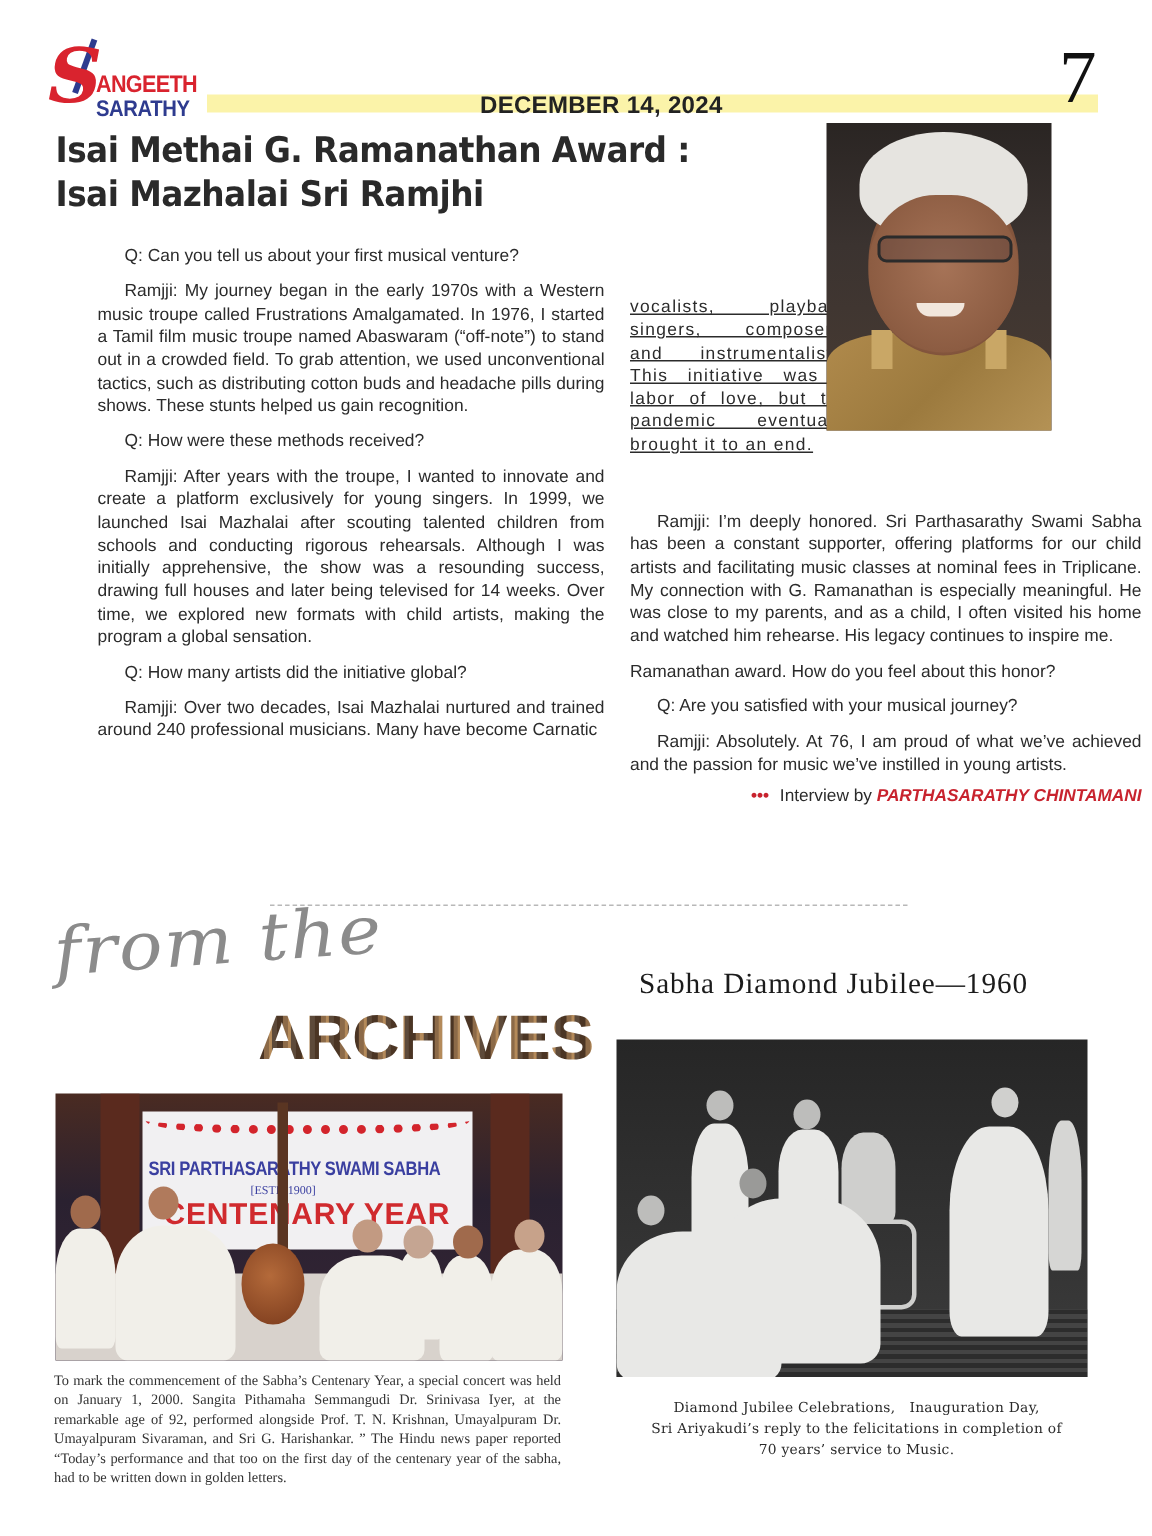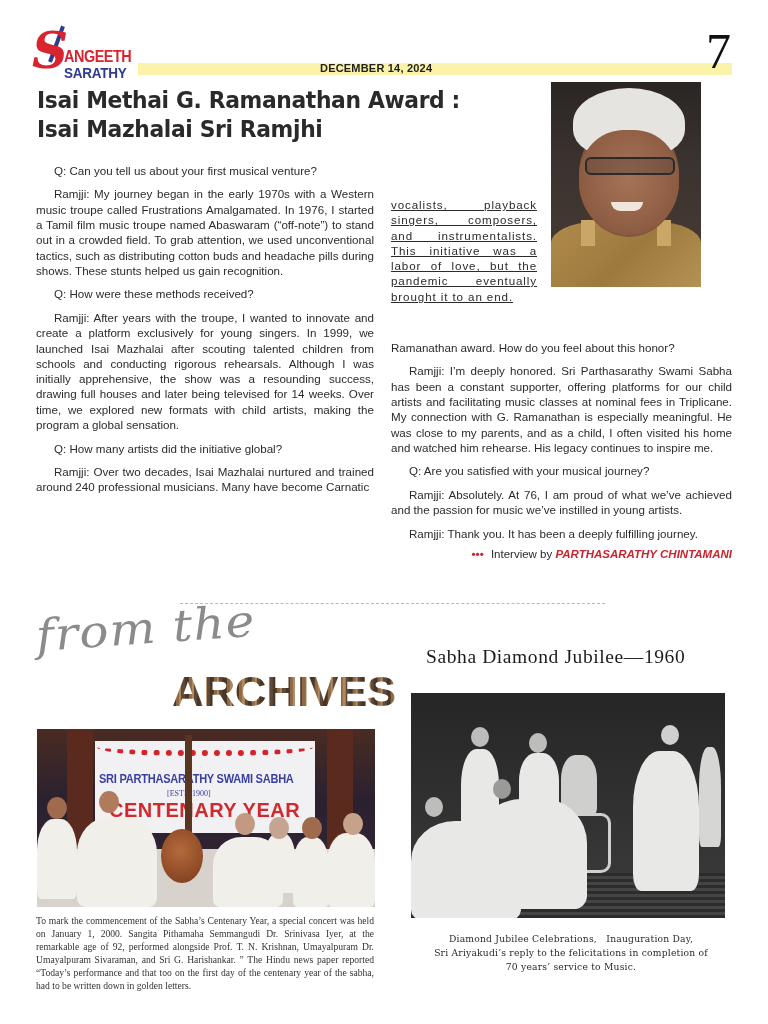--- a/index.html
+++ b/index.html
@@ -7,28 +7,28 @@
   body { position: relative; font-family: "Liberation Sans", sans-serif; color: #2a2a2a; }
 
   
   .masthead { position: absolute; left: 0; top: 0; width: 768px; height: 82px; }
   .logo { position: absolute; left: 28px; top: 24px; width: 110px; height: 56px; }
   .logo-s { position: absolute; left: 4px; top: 2px; font-family: "DejaVu Serif", serif; font-size: 50px; font-weight: bold; color: #d9232e; font-style: italic; line-height: 50px; }
   .logo-pen { position: absolute; left: 20px; top: 0; width: 4px; height: 38px; background: #2e3b8f; transform: rotate(20deg); transform-origin: bottom; }
   .logo-top { position: absolute; left: 36px; top: 24px; font-family: "Liberation Sans", sans-serif; font-weight: bold; font-size: 16px; color: #d9232e; letter-spacing: -0.5px; transform: scaleX(0.9); transform-origin: left; }
   .logo-bottom { position: absolute; left: 36px; top: 40px; font-family: "Liberation Sans", sans-serif; font-weight: bold; font-size: 15px; color: #2e3b8f; letter-spacing: -0.3px; transform: scaleX(0.9); transform-origin: left; }
   .date-band { position: absolute; left: 138px; top: 63px; width: 594px; height: 12px; background: #fbf3a9; }
-  .date-text { position: absolute; left: 320px; top: 62px; font-size: 11px; font-weight: bold; color: #222; letter-spacing: 0.2px; }
+  .date-text { position: absolute; left: 320px; top: 62px; font-size: 16px; font-weight: bold; color: #222; letter-spacing: 0.2px; }
   .page-num { position: absolute; left: 706px; top: 26px; font-family: "Liberation Serif", serif; font-size: 50px; color: #111; line-height: 50px; }
 
   
   .headline { position: absolute; left: 37px; top: 86px; font-family: "DejaVu Sans", sans-serif; font-size: 23.5px; line-height: 29px; color: #2a2a2a; letter-spacing: -0.4px; transform: scaleX(0.93); transform-origin: left; white-space: nowrap; }
 
   
-  .article { font-size: 11.6px; line-height: 15.3px; color: #2b2b2b; }
+  .article { font-size: 11.6px; line-height: 15.3px; color: #2b2b2b; margin-left: 29px; }
   .col-left { position: absolute; left: 36px; top: 163px; width: 338px; }
   .col-right-narrow { position: absolute; left: 391px; top: 197px; width: 146px; text-decoration: underline; }
   .col-right { position: absolute; left: 391px; top: 340px; width: 341px; }
   .article p { text-align: justify; text-indent: 18px; margin-bottom: 8.2px; }
   .article p.q { }
   .narrow p { letter-spacing: 0.9px; }
   .credit { text-align: right; font-size: 11.5px; margin-top: -2px; }
   .credit .dots { color: #c8232e; font-weight: bold; margin-right: 4px; }
   .credit .author { color: #c8232e; font-weight: bold; font-style: italic; }
 
@@ -111,25 +111,24 @@
   <div class="shirt"></div>
   <div class="collar"></div>
   <div class="face"></div>
   <div class="hair"></div>
   <div class="face" style="top:48px;height:105px;background:radial-gradient(ellipse at 50% 45%, #a67357 0%, #8c5c42 70%, #6e4634 100%)"></div>
   <div class="glasses"></div>
   <div class="smile"></div>
 </div>
 
 <div class="article col-right">
+  <p>Ramjji: I’m deeply honored. Sri Parthasarathy Swami Sabha has been a constant supporter, offering platforms for our child artists and facilitating music classes at nominal fees in Triplicane. My connection with G. Ramanathan is especially meaningful. He was close to my parents, and as a child, I often visited his home and watched him rehearse. His legacy continues to inspire me.</p>
   <p style="text-indent:0">Ramanathan award. How do you feel about this honor?</p>
-  <p>Ramjji: I’m deeply honored. Sri Parthasarathy Swami Sabha has been a constant supporter, offering platforms for our child artists and facilitating music classes at nominal fees in Triplicane. My connection with G. Ramanathan is especially meaningful. He was close to my parents, and as a child, I often visited his home and watched him rehearse. His legacy continues to inspire me.</p>
   <p class="q">Q: Are you satisfied with your musical journey?</p>
   <p>Ramjji: Absolutely. At 76, I am proud of what we’ve achieved and the passion for music we’ve instilled in young artists.</p>
-  <p>Ramjji: Thank you. It has been a deeply fulfilling journey.</p>
   <div class="credit">
     <span class="dots">•••</span>
     <span>Interview by</span>
     <span class="author">PARTHASARATHY CHINTAMANI</span>
   </div>
 </div>
 
 <div class="divider"></div>
 
 <div class="from-the">from the</div>

